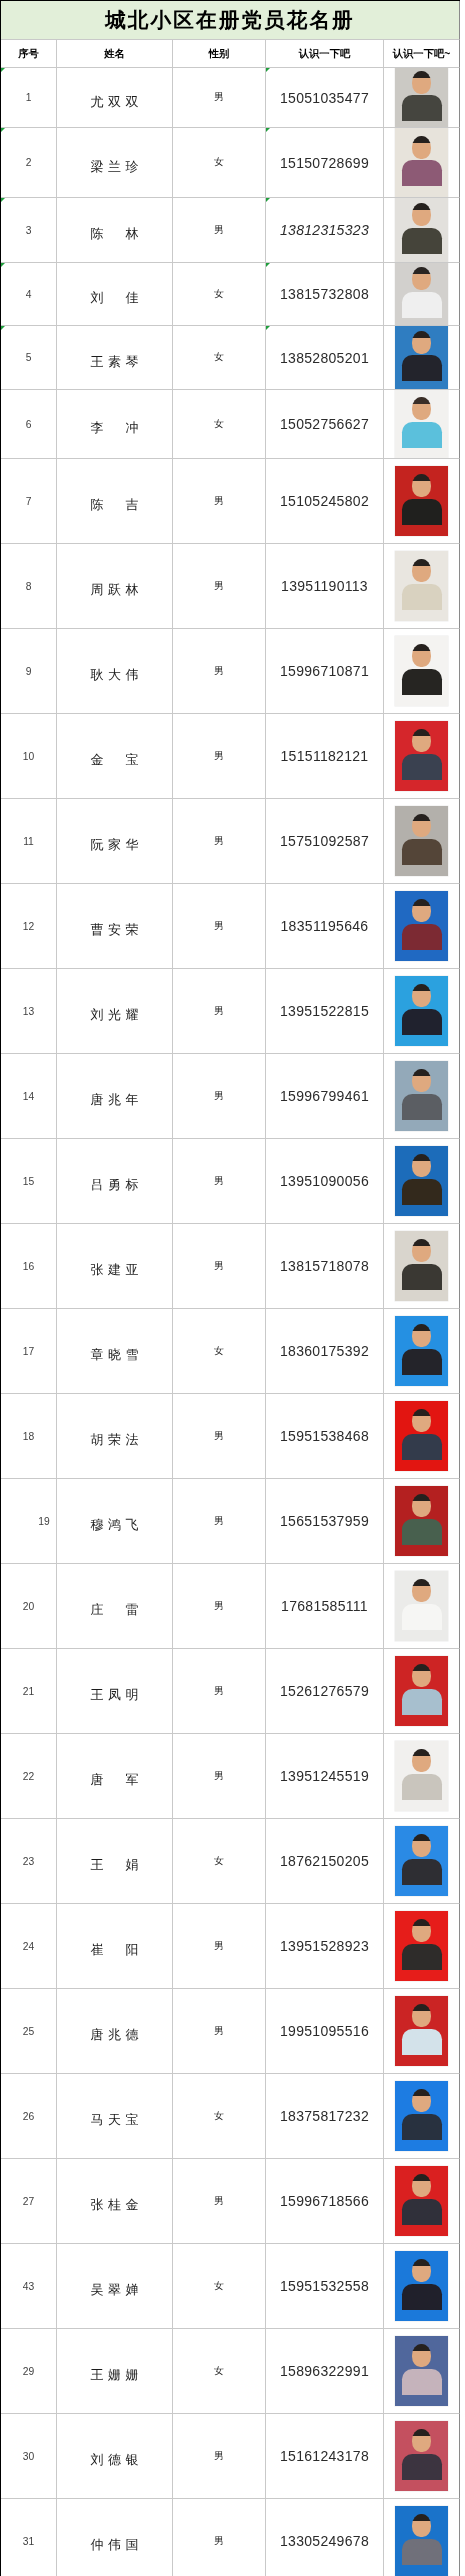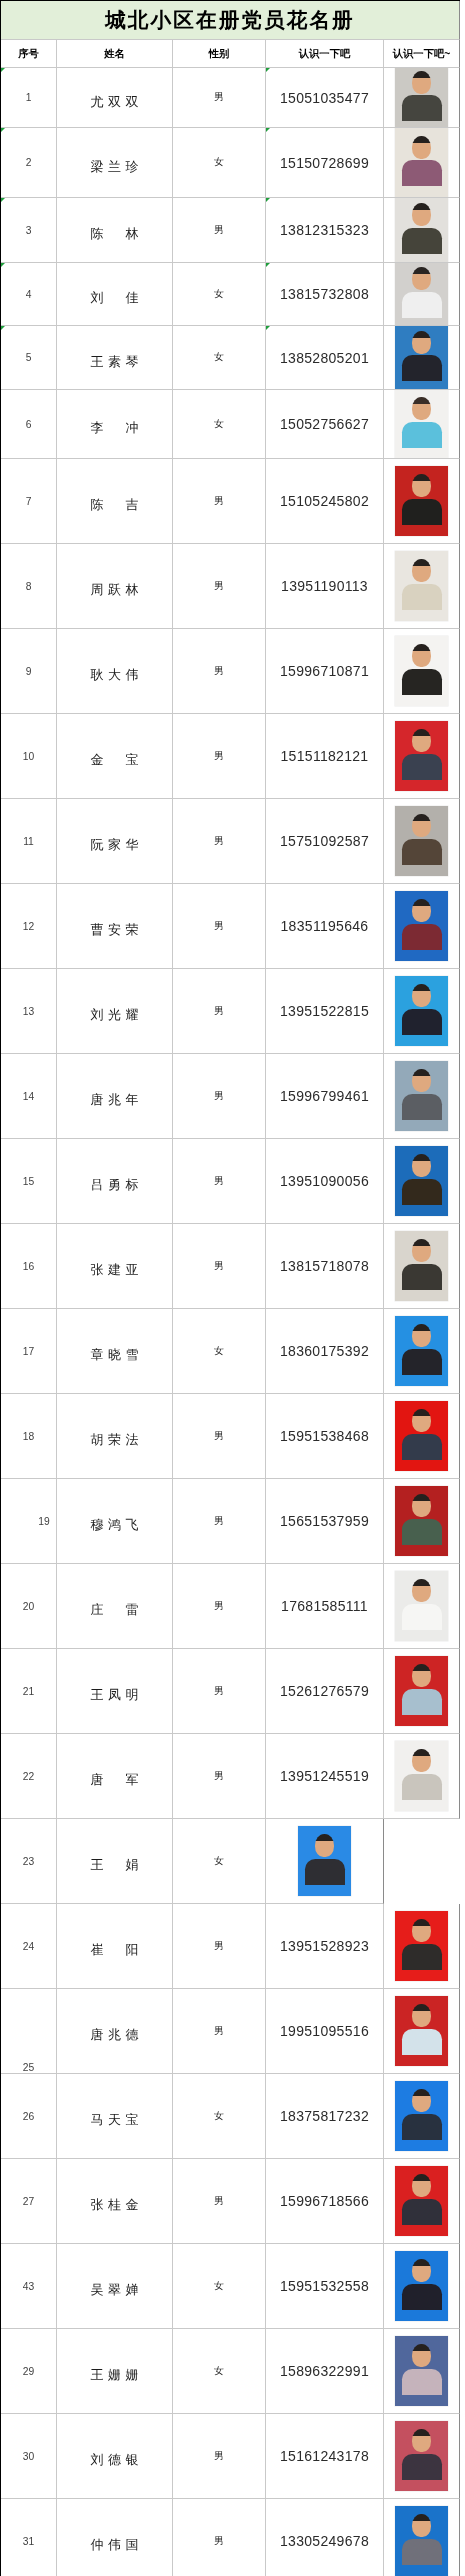--- a/index.html
+++ b/index.html
@@ -112,21 +112,21 @@
     <div class="cell c-no" style="height: 65px;">
       <span class="flag on"></span>
       <span class="t">3</span>
     </div>
     <div class="cell c-name" style="height: 65px;">
       <span class="t">陈　林</span>
     </div>
     <div class="cell c-gender" style="height: 65px;">
       <span class="t">男</span>
     </div>
-    <div class="cell c-phone" style="height: 65px;">
+    <div class="cell c-phone" style="height: 65px; font-style: italic;">
       <span class="flag on"></span>
       <span class="t">13812315323</span>
     </div>
     <div class="cell c-photo" style="height: 65px;">
       <div class="photo" style="background: rgb(226, 224, 220);">
         <div class="head" style="background: linear-gradient(rgb(38, 33, 30) 0px, rgb(38, 33, 30) 30%, rgb(223, 169, 127) 30%);"></div>
         <div class="torso" style="background: rgb(69, 68, 58);"></div>
       </div>
     </div>
   </div>
@@ -572,20 +572,24 @@
     <div class="cell c-no" style="height: 85px;">
 
       <span class="t">23</span>
     </div>
     <div class="cell c-name" style="height: 85px;">
       <span class="t">王　娟</span>
     </div>
     <div class="cell c-gender" style="height: 85px;">
       <span class="t">女</span>
     </div>
+    <div class="cell c-phone" style="height: 85px;">
+
+      <span class="t">18762150205</span>
+    </div>
     <div class="cell c-photo" style="height: 85px;">
       <div class="photo" style="background: rgb(42, 138, 229);">
         <div class="head" style="background: linear-gradient(rgb(38, 33, 30) 0px, rgb(38, 33, 30) 30%, rgb(223, 169, 127) 30%);"></div>
         <div class="torso" style="background: rgb(46, 46, 51);"></div>
       </div>
     </div>
   </div>
 
   <div class="row" style="height: 85px;">
     <div class="cell c-no" style="height: 85px;">
@@ -604,21 +608,21 @@
     </div>
     <div class="cell c-photo" style="height: 85px;">
       <div class="photo" style="background: rgb(230, 29, 26);">
         <div class="head" style="background: linear-gradient(rgb(38, 33, 30) 0px, rgb(38, 33, 30) 30%, rgb(223, 169, 127) 30%);"></div>
         <div class="torso" style="background: rgb(46, 44, 42);"></div>
       </div>
     </div>
   </div>
 
   <div class="row" style="height: 85px;">
-    <div class="cell c-no" style="height: 85px; align-items: flex-end;">
+    <div class="cell c-no" style="height: 85px;">
 
       <span class="t">25</span>
     </div>
     <div class="cell c-name" style="height: 85px;">
       <span class="t">唐兆德</span>
     </div>
     <div class="cell c-gender" style="height: 85px;">
       <span class="t">男</span>
     </div>
     <div class="cell c-phone" style="height: 85px;">

